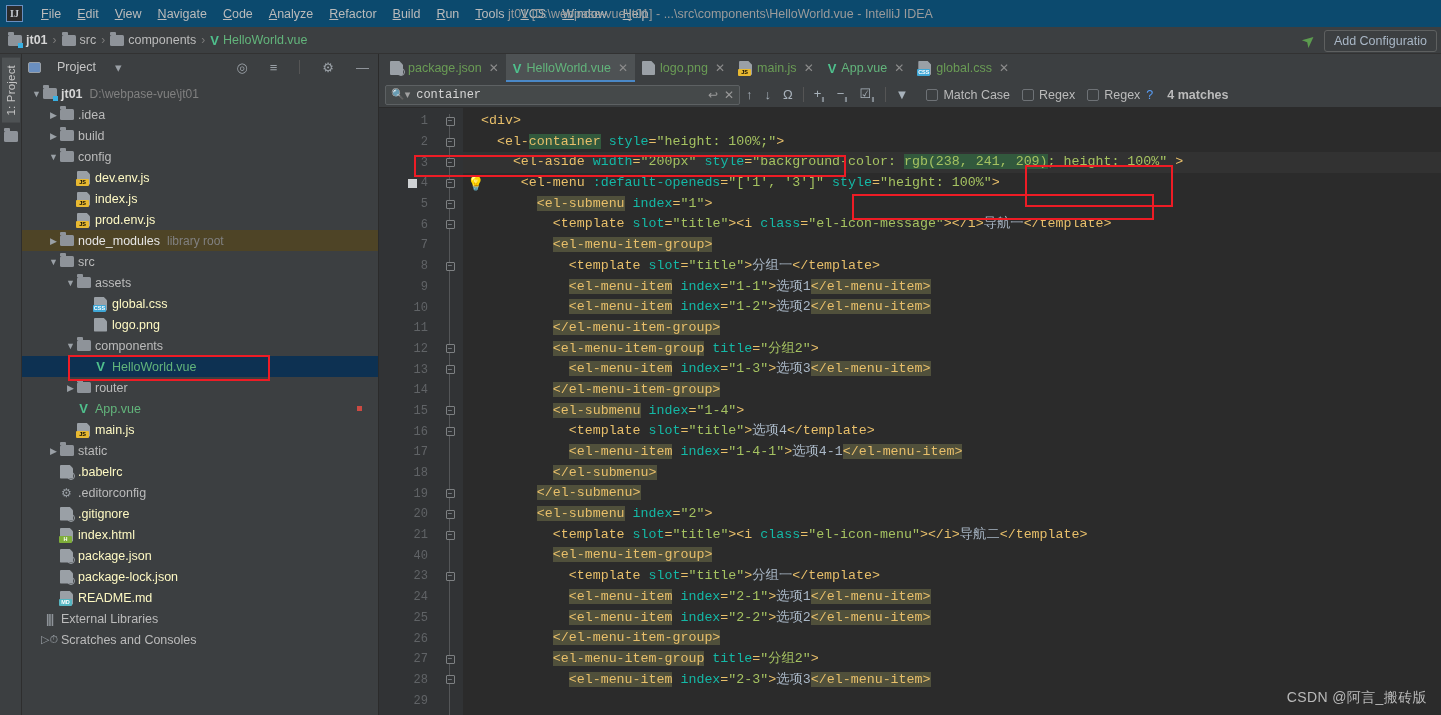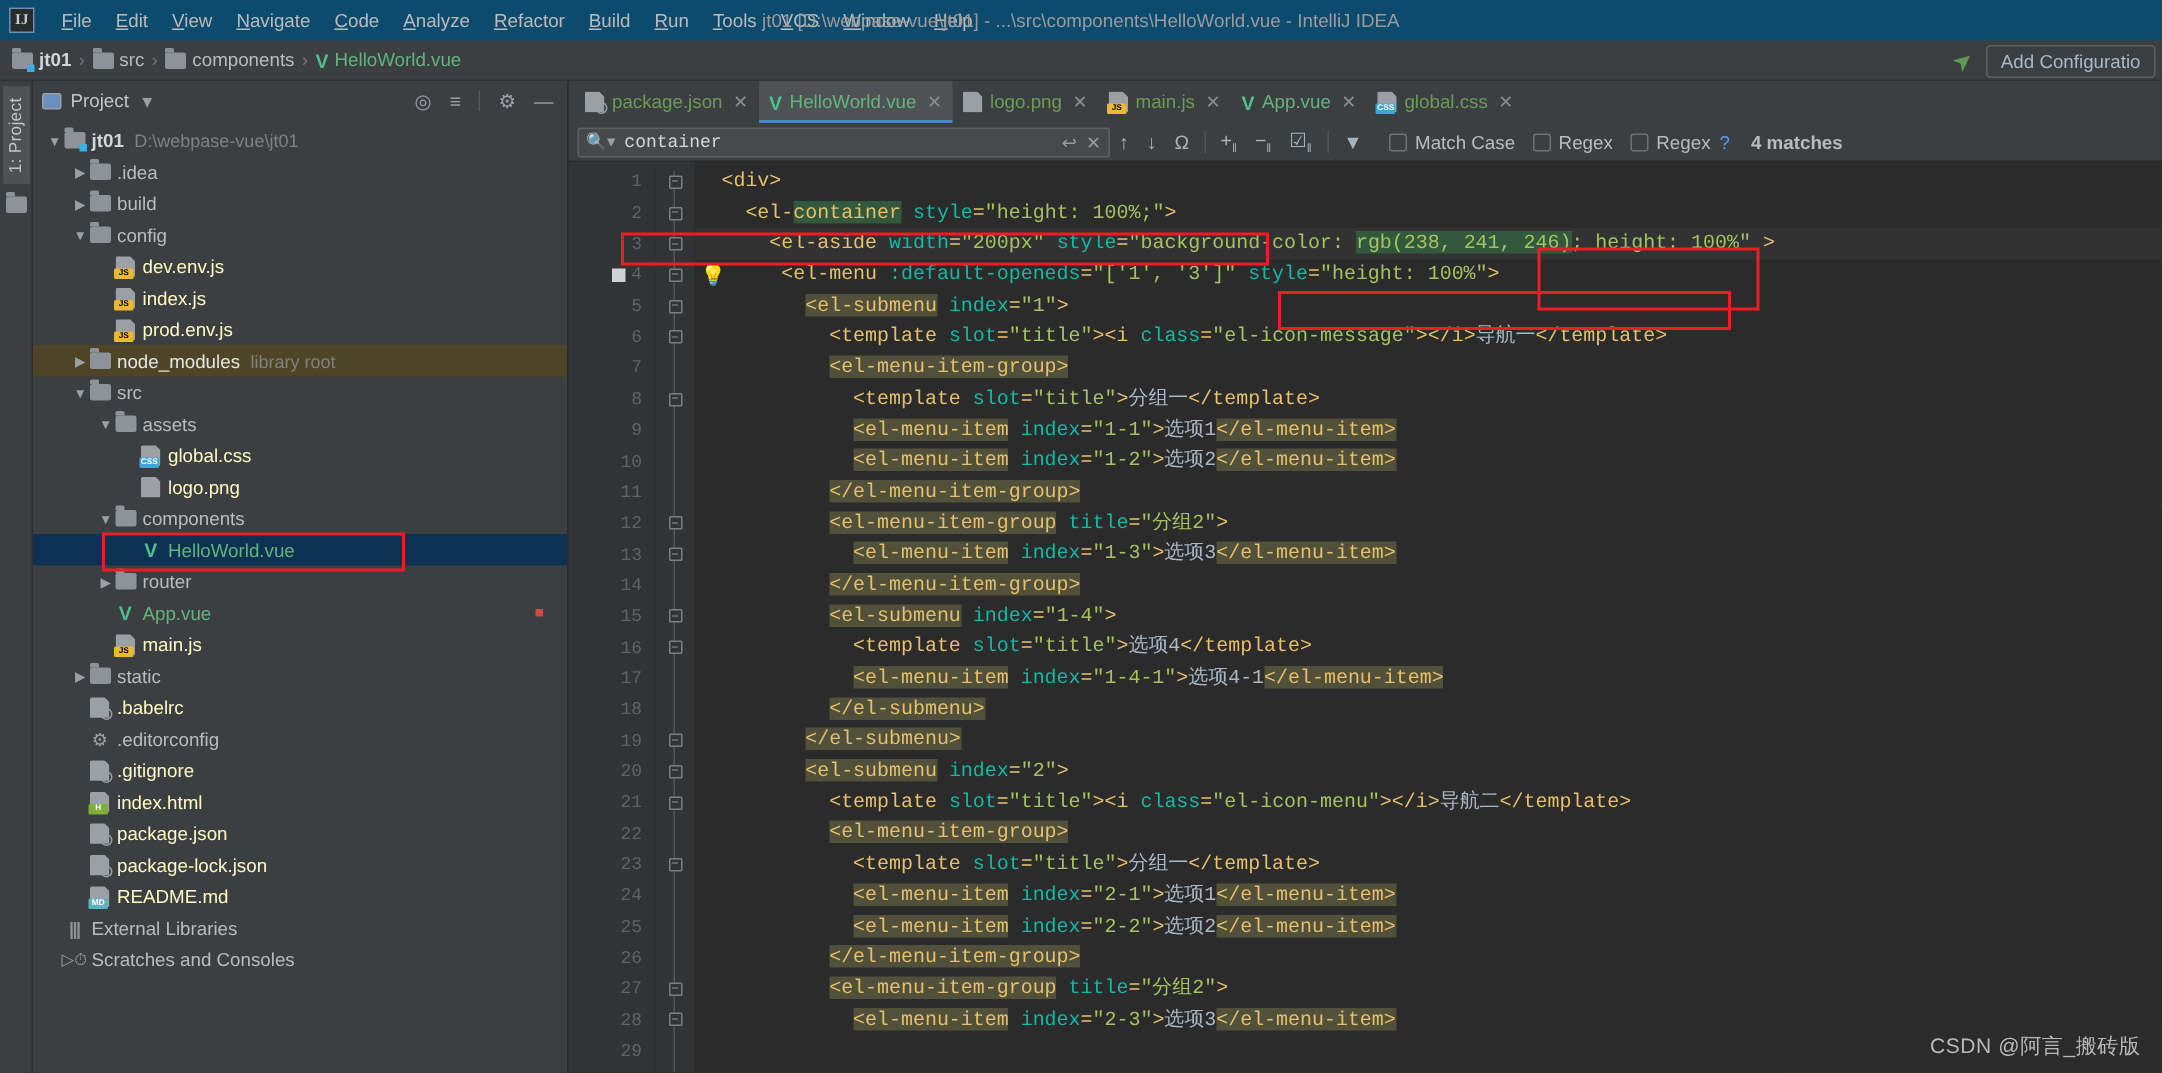--- a/index.html
+++ b/index.html
@@ -63,21 +63,21 @@
     padding:7px 3px; white-space:nowrap; letter-spacing:.2px;
   }
   .strip-icon{ margin-top:8px; }
 
   
   .project{
     width:357px; background:#3c3f41; display:flex; flex-direction:column;
     border-right:1px solid #2b2b2b; position:relative;
   }
   .project-head{
-    height:26px; display:flex; align-items:center; padding:0 6px; gap:6px;
+    height:26px; display:flex; align-items:center; padding:0 6px; gap:16px;
     background:#3c3f41;
   }
   .project-head .title{ color:#c5c5c5; font-size:12.5px; }
   .project-head .spacer{ flex:1; }
   .phead-icon{ color:#9aa0a6; font-size:13px; padding:0 3px; }
   .divider-v{ width:1px; height:14px; background:#555; margin:0 3px; }
 
   .tree{ flex:1; overflow:hidden; padding-top:3px; background:#3c3f41; font-size:12.5px; }
   .row{ height:21px; display:flex; align-items:center; white-space:nowrap; position:relative; }
   .row .arrow{ width:11px; color:#9aa0a6; font-size:9px; text-align:center; flex:0 0 11px; }
@@ -614,21 +614,21 @@
             <div class="gline">12</div>
             <div class="gline">13</div>
             <div class="gline">14</div>
             <div class="gline">15</div>
             <div class="gline">16</div>
             <div class="gline">17</div>
             <div class="gline">18</div>
             <div class="gline">19</div>
             <div class="gline">20</div>
             <div class="gline">21</div>
-            <div class="gline">22</div>
+            <div class="gline">40</div>
             <div class="gline">23</div>
             <div class="gline">24</div>
             <div class="gline">25</div>
             <div class="gline">26</div>
             <div class="gline">27</div>
             <div class="gline">28</div>
             <div class="gline">29</div>
           </div>
         <div class="foldcol" id="foldcol">
           <div class="foldline"></div>
@@ -692,21 +692,21 @@
               <span class="m">−</span>
             </div>
             <div class="fold">
               <span class="m">−</span>
             </div>
             <div class="fold"></div>
           </div>
         <div class="codearea" id="codearea">
             <div class="cline">  <span class="tag">&lt;div&gt;</span></div>
             <div class="cline">    <span class="tag">&lt;el-</span><span class="hlsearch tag">container</span><span class="attr"> style</span><span class="tag">=</span><span class="str">"height: 100%;"</span><span class="tag">&gt;</span></div>
-            <div class="cline cur">      <span class="tag">&lt;el-aside</span><span class="attr"> width</span><span class="tag">=</span><span class="str">"200px"</span><span class="attr"> style</span><span class="tag">=</span><span class="str">"background-color: </span><span class="hlsearch str">rgb(238, 241, 246)</span><span class="str">; height: 100%"</span> <span class="tag">&gt;</span></div>
+            <div class="cline cur">      <span class="tag">&lt;el-aside</span><span class="attr"> width</span><span class="tag">=</span><span class="str">"200px"</span><span class="attr"> style</span><span class="tag">=</span><span class="str">"background-color: </span><span class="hlsearch str">rgb(238, 241, 209)</span><span class="str">; height: 100%"</span> <span class="tag">&gt;</span></div>
             <div class="cline">       <span class="tag">&lt;el-menu</span><span class="attr"> :default-openeds</span><span class="tag">=</span><span class="str">"['1', '3']"</span><span class="attr"> style</span><span class="tag">=</span><span class="str">"height: 100%"</span><span class="tag">&gt;</span></div>
             <div class="cline">         <span class="hl tag">&lt;el-submenu</span><span class="attr"> index</span><span class="tag">=</span><span class="str">"1"</span><span class="tag">&gt;</span></div>
             <div class="cline">           <span class="tag">&lt;template</span><span class="attr"> slot</span><span class="tag">=</span><span class="str">"title"</span><span class="tag">&gt;&lt;i</span><span class="attr"> class</span><span class="tag">=</span><span class="str">"el-icon-message"</span><span class="tag">&gt;&lt;/i&gt;</span><span class="txt">导航一</span><span class="tag">&lt;/template&gt;</span></div>
             <div class="cline">           <span class="hl tag">&lt;el-menu-item-group&gt;</span></div>
             <div class="cline">             <span class="tag">&lt;template</span><span class="attr"> slot</span><span class="tag">=</span><span class="str">"title"</span><span class="tag">&gt;</span><span class="txt">分组一</span><span class="tag">&lt;/template&gt;</span></div>
             <div class="cline">             <span class="hl tag">&lt;el-menu-item</span><span class="attr"> index</span><span class="tag">=</span><span class="str">"1-1"</span><span class="tag">&gt;</span><span class="txt">选项1</span><span class="hl tag">&lt;/el-menu-item&gt;</span></div>
             <div class="cline">             <span class="hl tag">&lt;el-menu-item</span><span class="attr"> index</span><span class="tag">=</span><span class="str">"1-2"</span><span class="tag">&gt;</span><span class="txt">选项2</span><span class="hl tag">&lt;/el-menu-item&gt;</span></div>
             <div class="cline">           <span class="hl tag">&lt;/el-menu-item-group&gt;</span></div>
             <div class="cline">           <span class="hl tag">&lt;el-menu-item-group</span><span class="attr"> title</span><span class="tag">=</span><span class="str">"分组2"</span><span class="tag">&gt;</span></div>
             <div class="cline">             <span class="hl tag">&lt;el-menu-item</span><span class="attr"> index</span><span class="tag">=</span><span class="str">"1-3"</span><span class="tag">&gt;</span><span class="txt">选项3</span><span class="hl tag">&lt;/el-menu-item&gt;</span></div>

